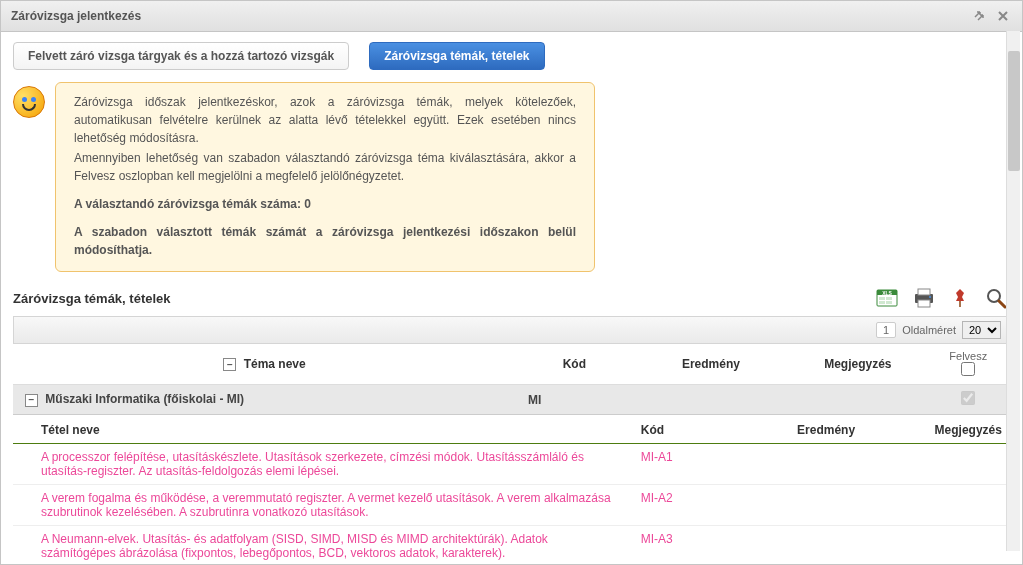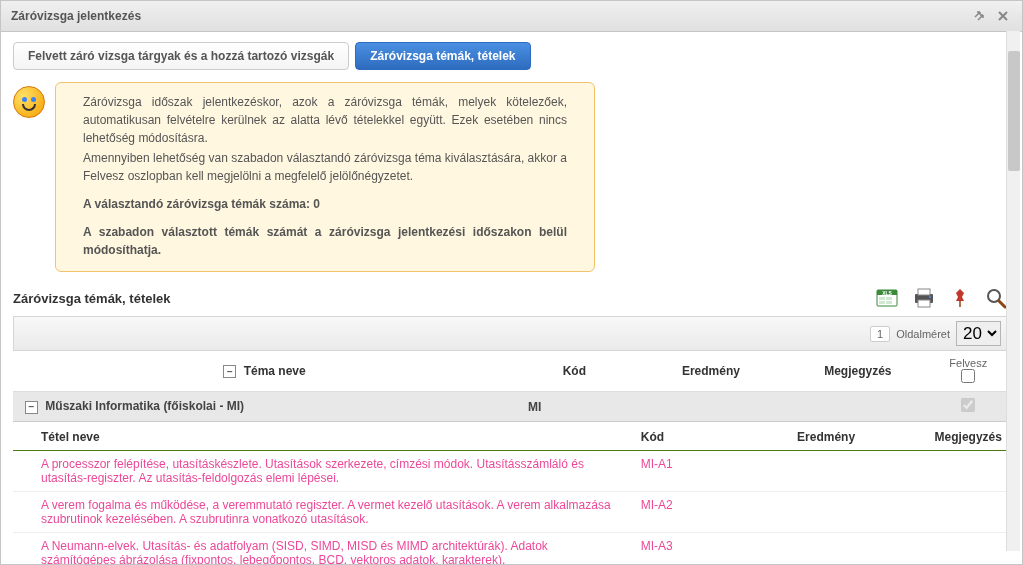--- a/index.html
+++ b/index.html
@@ -43,21 +43,21 @@
       font-weight: bold;
     }
     .content-area {
       flex: 1;
       overflow-y: auto;
       padding: 10px 12px;
       background: #fff;
     }
     .tabs {
       display: flex;
-      gap: 6px;
+      gap: 20px;
       margin-bottom: 12px;
     }
     .tab {
       padding: 6px 14px;
       border: 1px solid #ccc;
       border-radius: 4px;
       background: linear-gradient(#fff, #f4f4f4);
       color: #555;
       cursor: pointer;
       font-weight: bold;
@@ -99,21 +99,21 @@
       border: 2px solid #333;
       border-top: none;
       border-radius: 0 0 14px 14px;
       bottom: 6px; left: 50%;
       transform: translateX(-50%);
     }
     .info-bubble {
       background: #fff7e0;
       border: 1px solid #f0c36d;
       border-radius: 6px;
-      padding: 10px 27px;
+      padding: 10px 18px;
       width: 540px;
       color: #555;
       line-height: 1.5;
       text-align: justify;
     }
     .info-bubble p { margin-bottom: 2px; }
     .info-bubble .bold { font-weight: bold; margin-top: 10px; }
     .section-header {
       display: flex;
       justify-content: space-between;
@@ -139,21 +139,21 @@
       border: 1px solid #d5d5d5;
       padding: 4px 8px;
       display: flex;
       justify-content: flex-end;
       align-items: center;
       gap: 6px;
       font-size: 11px;
       color: #666;
     }
     .pager-bar select {
-      font-size: 17px;
+      font-size: 11px;
       border: 1px solid #b5b5b5;
       padding: 1px 2px;
     }
     .page-num {
       background: #fff;
       border: 1px solid #ccc;
       padding: 1px 6px;
       border-radius: 2px;
     }
     table.grid {

